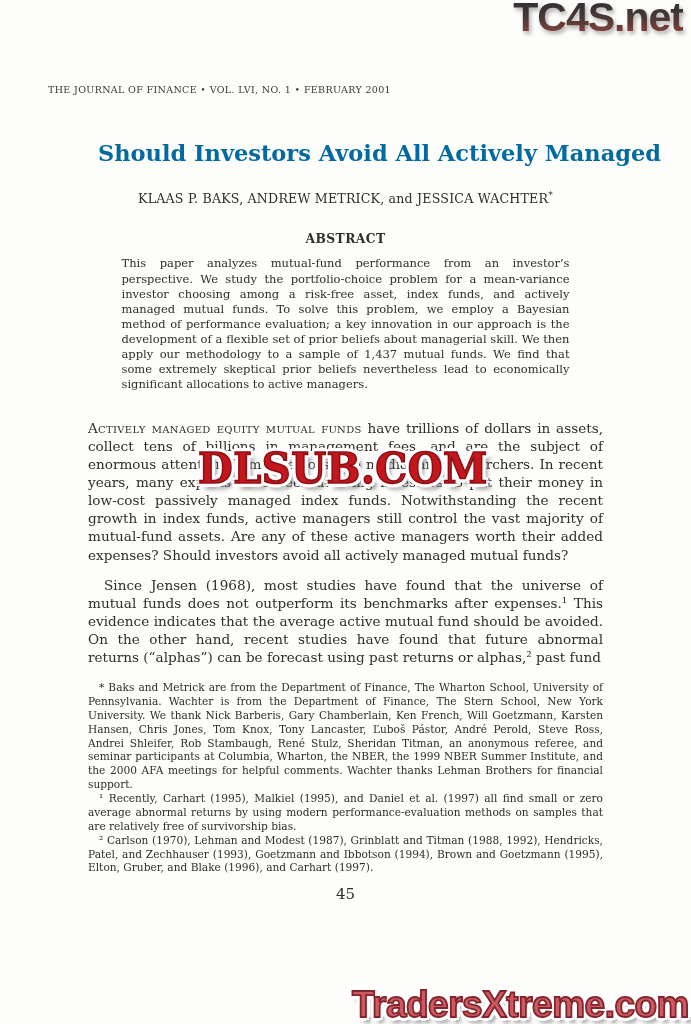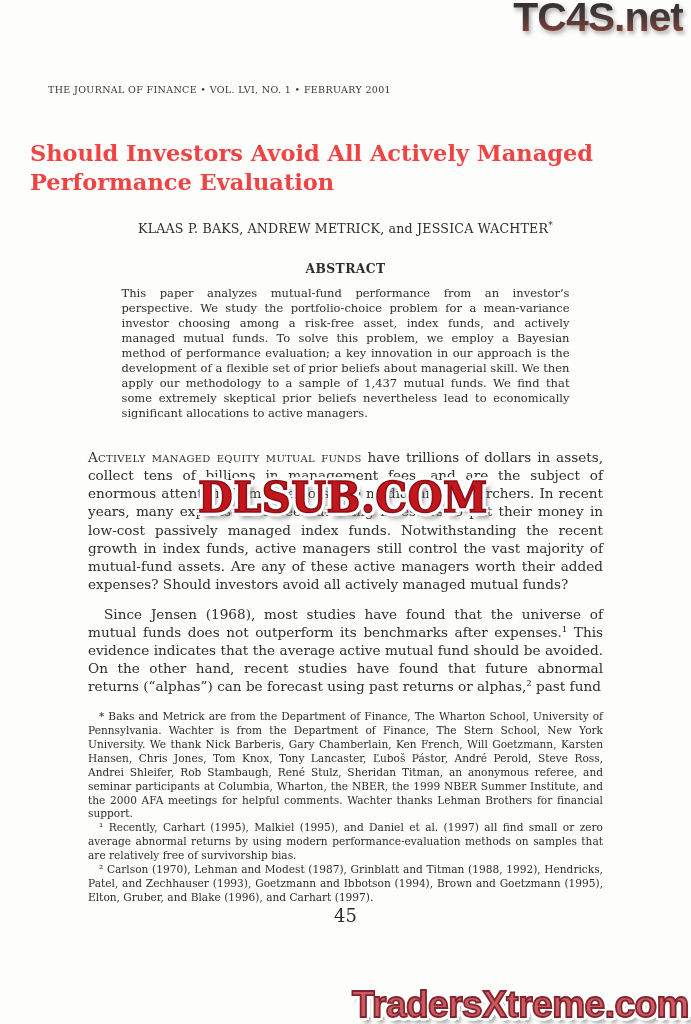--- a/index.html
+++ b/index.html
@@ -61,22 +61,22 @@
       -4px  0   0 #ffffff, 4px  0   0 #ffffff,
        0   -4px 0 #ffffff, 0    4px 0 #ffffff,
        4px  6px 4px rgba(120,120,120,0.8);
   }
 
   
   .journal-header{
     margin-left:48px;font-size:9.5px;letter-spacing:0.35px;color:#3a3735;
   }
   .title{
-    margin:44px 30px 0;text-align:left;font-weight:bold;
-    font-size:22.5px;line-height:1.3;color:#ef4444;
+    margin:44px 30px 0;text-align:right;font-weight:bold;
+    font-size:22.5px;line-height:1.3;color:#0369a1;
   }
   .authors{
     margin-top:22px;text-align:center;font-size:12.6px;letter-spacing:0.2px;
   }
   .authors sup{font-size:9px;}
   .abstract-heading{
     margin-top:25px;text-align:center;font-weight:bold;
     font-size:12.3px;letter-spacing:0.4px;
   }
   .abstract{
@@ -89,34 +89,33 @@
   }
   .para1{margin-top:27px;position:relative;}
   .lead{font-variant:small-caps;letter-spacing:0.3px;}
   .para2{text-indent:16px;margin-top:0;}
   p{margin:12px;}
   .footnotes{
     width:515px;margin-left:88px;margin-top:15px;
     font-size:10.6px;line-height:1.31;text-align:justify;
   }
   .footnotes p{margin:0;text-indent:11px;}
-  .page-number{margin-top:0;text-align:center;font-size:18px;}
+  .page-number{margin-top:10px;text-align:center;font-size:15px;}
 </style>
 </head>
 <body>
 
 <div class="page">
 
   <div class="tc4s">TC4S.net</div>
 
   <div class="journal-header">THE JOURNAL OF FINANCE • VOL. LVI, NO. 1 • FEBRUARY 2001</div>
 
   <div class="title">
     <div>Should Investors Avoid All Actively Managed</div>
-    <div>Performance Evaluation</div>
   </div>
 
   <div class="authors"><span>KLAAS P. BAKS, ANDREW METRICK, and JESSICA WACHTER</span><sup>*</sup></div>
 
   <div class="abstract-heading">ABSTRACT</div>
 
   <p class="abstract">This paper analyzes mutual-fund performance from an investor’s perspective. We study the portfolio-choice problem for a mean-variance investor choosing among a risk-free asset, index funds, and actively managed mutual funds. To solve this problem, we employ a Bayesian method of performance evaluation; a key innovation in our approach is the development of a flexible set of prior beliefs about managerial skill. We then apply our methodology to a sample of 1,437 mutual funds. We find that some extremely skeptical prior beliefs nevertheless lead to economically significant allocations to active managers.</p>
 
   <p class="bodytext para1"><span class="lead">Actively managed equity mutual funds</span><span> have trillions of dollars in assets, collect tens of billions in management fees, and are the subject of enormous attention from investors, the media, and researchers. In recent years, many experts have been advising investors to put their money in low-cost passively managed index funds. Notwithstanding the recent growth in index funds, active managers still control the vast majority of mutual-fund assets. Are any of these active managers worth their added expenses? Should investors avoid all actively managed mutual funds?</span><span class="dlsub">DLSUB.COM</span></p>
 

